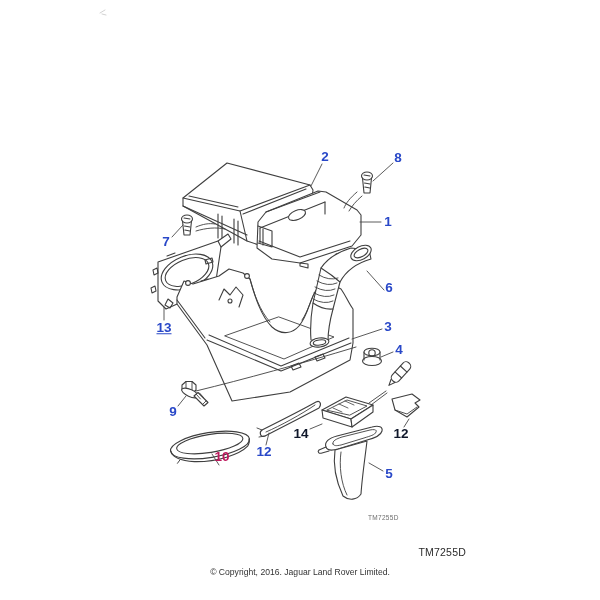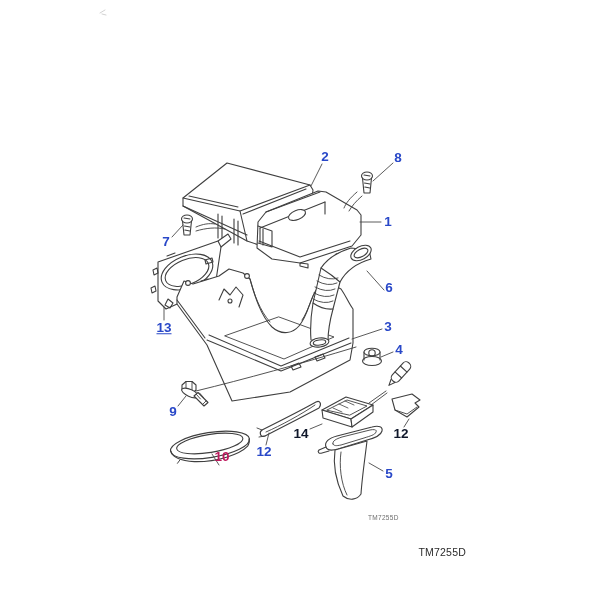--- a/index.html
+++ b/index.html
@@ -200,13 +200,14 @@
       <div class="callout" style="left: 173px; top: 412px; color: rgb(41, 72, 200);">9</div>
       <div class="callout" style="left: 222px; top: 457px; color: #be185d;">10</div>
       <div class="callout" style="left: 264px; top: 452px; color: rgb(41, 72, 200);">12</div>
       <div class="callout" style="left: 401px; top: 434px; color: #0f172a;">12</div>
       <div class="callout" style="left: 164px; top: 328px; color: rgb(41, 72, 200); text-decoration: underline;">13</div>
       <div class="callout" style="left: 301px; top: 434px; color: #0f172a;">14</div>
     </div>
 
   <div id="code-inline">TM7255D</div>
   <div id="code-large">TM7255D</div>
+  <div id="copyright">© Copyright, 2016. Jaguar Land Rover Limited.</div>
 </div>
 
 </body></html>

